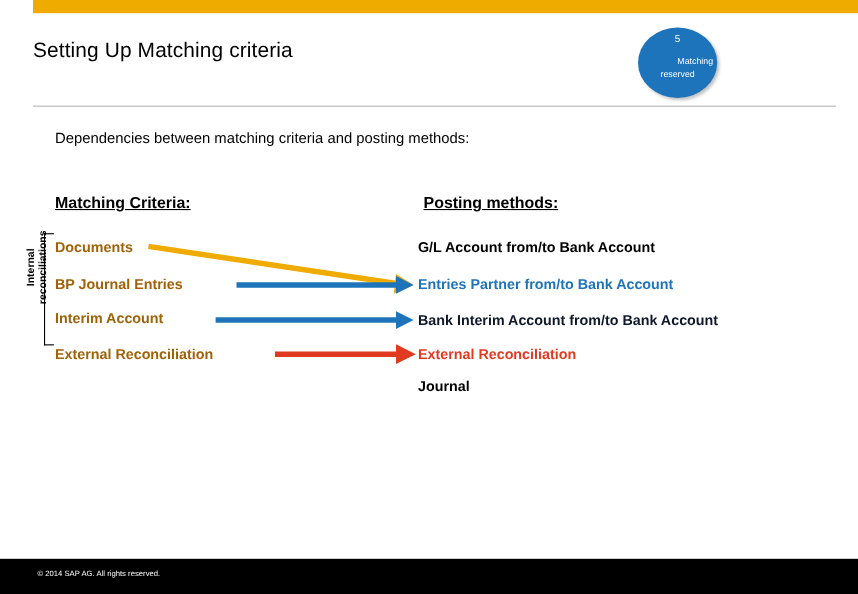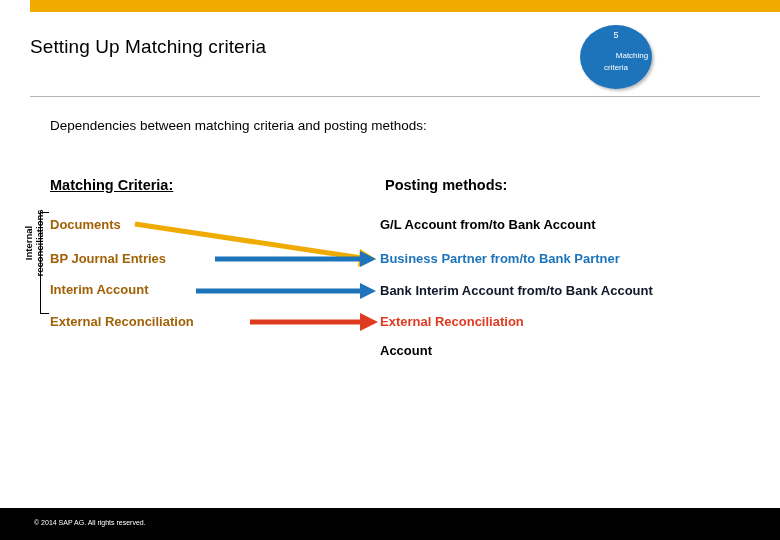--- a/index.html
+++ b/index.html
@@ -104,20 +104,21 @@
     text-decoration: underline;
     text-align: center;
   }
   .col-head-right {
     position: absolute;
     left: 385px;
     top: 177px;
     font-size: 14.5px;
     color: #000000;
     font-weight: bold;
+    text-decoration: underline;
   }
   
   .left-item {
     position: absolute;
     left: 50px;
     font-size: 13px;
     color: #a16207;
     font-weight: bold;
     white-space: nowrap;
   }
@@ -206,21 +207,21 @@
 
 <div class="slide">
 
   <div class="top-bar"></div>
 
   <div class="slide-title">Setting Up Matching criteria</div>
 
   <div class="badge">
     <div class="badge-number">5</div>
     <div class="badge-line1">Matching</div>
-    <div class="badge-line2">criteria</div>
+    <div class="badge-line2">reserved</div>
   </div>
 
   <div class="title-rule"></div>
 
   <div class="subtitle">Dependencies between matching criteria and posting methods:</div>
 
   <div class="col-head-left">Matching Criteria:</div>
   <div class="col-head-right">Posting methods:</div>
 
   <div class="bracket"></div>
@@ -228,24 +229,24 @@
     <span>Internal</span><br>
     <span>reconciliations</span>
   </div>
 
   <div class="left-item r0">Documents</div>
   <div class="left-item r1">BP Journal Entries</div>
   <div class="left-item r2">Interim Account</div>
   <div class="left-item r3">External Reconciliation</div>
 
   <div class="right-item r0">G/L Account from/to Bank Account</div>
-  <div class="right-item r1">Business Partner from/to Bank Partner</div>
+  <div class="right-item r1">Entries Partner from/to Bank Account</div>
   <div class="right-item r2">Bank Interim Account from/to Bank Account</div>
   <div class="right-item r3">External Reconciliation</div>
-  <div class="right-item r4">Account</div>
+  <div class="right-item r4">Journal</div>
 
   <svg class="arrows" viewBox="0 0 780 540">
 
     <g>
       <line x1="135" y1="224" x2="362" y2="258" stroke="#f0ab00" stroke-width="5"></line>
       <polygon points="360,249 376,259 358,267" fill="#f0ab00"></polygon>
     </g>
 
     <g>
       <line x1="215" y1="259" x2="362" y2="259" stroke="#1e74bb" stroke-width="5"></line>

